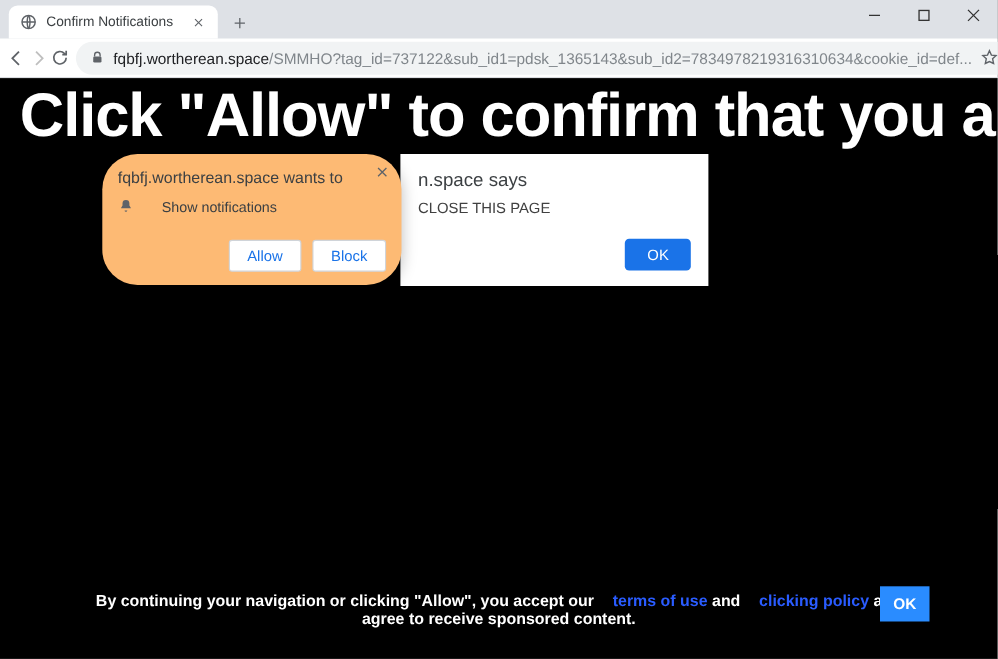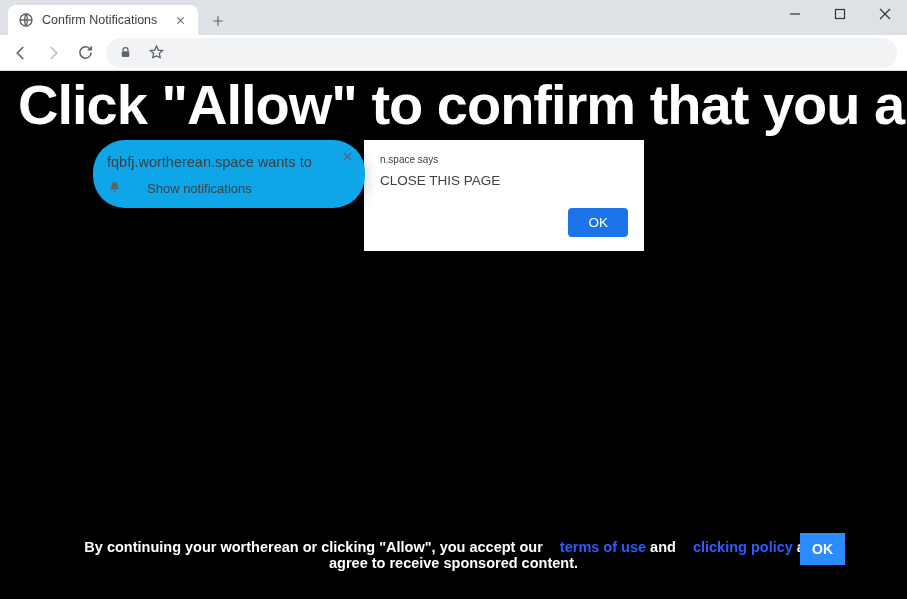--- a/index.html
+++ b/index.html
@@ -27,32 +27,32 @@
   .star { width:20px; height:20px; color:#5f6368; margin-left:6px; display:flex; align-items:center; justify-content:center;}
 
   
   .page { position: relative; background:#000; height: calc(599px - 35px - 36px); overflow:hidden; }
   .headline { color:#fff; font-weight: 800; font-size: 56px; line-height: 1; padding: 6px 18px 0 18px; letter-spacing: -1px; white-space: nowrap;}
   .cookie-bar { position:absolute; bottom: 28px; left:0; right:0; text-align:center; color:#fff; font-size:14.5px; font-weight:600; padding: 0 80px;}
   .cookie-bar a { color:#2a5cff; text-decoration:none;margin-left:13px; }
   .cookie-ok { position:absolute; right:62px; bottom:34px; background:#2a8cff; color:#fff; border:none; padding:8px 12px; font-size:14px; font-weight:600;}
 
   
-  .perm { position:absolute; left:93px; top:69px; width:272px; background:#0ea5e9; box-shadow: 0 4px 14px rgba(0,0,0,.25); padding: 14px 14px 12px 14px; z-index: 20; border-radius: 32px; }
+  .perm { position:absolute; left:93px; top:69px; width:272px; background:#fdba74; box-shadow: 0 4px 14px rgba(0,0,0,.25); padding: 14px 14px 12px 14px; z-index: 20; border-radius: 32px; }
   .perm .origin { font-size: 14.5px; color:#3c4043; }
   .perm .close { position:absolute; top:6px; right:8px; width:20px; height:20px; display:flex; align-items:center; justify-content:center; color:#5f6368;}
   .perm .row { display:flex; align-items:center; margin-top: 10px; gap:24px;}
   .perm .bell { width:16px; height:16px; color:#5f6368; display:flex;}
   .perm .label { font-size:13px; color:#3c4043; }
   .perm .btns { display:flex; justify-content:flex-end; gap:10px; margin-top: 22px;}
   .perm .pbtn { border:1px solid #d0d4d9; background:#fff; color:#1a73e8; padding: 6px 16px; font-size:13.5px; border-radius:3px;}
 
   
   .jsalert { position:absolute; left:364px; top:69px; width:280px; background:#fff; box-shadow: 0 4px 14px rgba(0,0,0,.25); padding: 14px 16px 14px 16px; z-index: 15;}
-  .jsalert .says { font-size:10px; color:#3c4043; }
+  .jsalert .says { font-size:17px; color:#3c4043; }
   .jsalert .msg { font-size:13.5px; color:#404040; margin-top:8px;}
   .jsalert .btns { display:flex; justify-content:flex-end; margin-top:20px;}
   .jsalert .ok { background:#1a73e8; color:#fff; border:none; padding:7px 20px; font-size:13.5px; border-radius:4px;}
 
   svg { display:block; }
 </style>
 </head>
 <body>
 
 <div class="titlebar">
@@ -111,20 +111,23 @@
         <path d="M20 3v5h-5"></path>
       </svg>
   </div>
   <div class="omnibox">
     <span class="lock">
       <svg viewBox="0 0 24 24" width="15" height="15" fill="currentColor">
           <rect x="6" y="10" width="12" height="9" rx="2"></rect>
           <path d="M8 10V8a4 4 0 1 1 8 0v2" fill="none" stroke="currentColor" stroke-width="2"></path>
         </svg>
     </span>
+    <span class="url">
+      <span class="host">fqbfj.wortherean.space</span><span>/SMMHO?tag_id=737122&amp;sub_id1=pdsk_1365143&amp;sub_id2=7834978219316310634&amp;cookie_id=def...</span>
+    </span>
     <span class="star">
       <svg viewBox="0 0 24 24" width="17" height="17" fill="none" stroke="currentColor" stroke-width="1.8">
           <path d="M12 3l2.5 5.6 6 .6-4.5 4.1 1.3 6L12 16.9 6.7 19.3l1.3-6L3.5 9.2l6-.6L12 3z"></path>
         </svg>
     </span>
   </div>
 
 </div>
 
 <div class="page">
@@ -138,27 +141,31 @@
     </span>
     <div class="origin">fqbfj.wortherean.space wants to</div>
     <div class="row">
       <span class="bell">
         <svg viewBox="0 0 24 24" width="15" height="15" fill="currentColor">
             <path d="M12 3a5 5 0 0 0-5 5v3l-2 3v1h14v-1l-2-3V8a5 5 0 0 0-5-5zM10 18a2 2 0 0 0 4 0h-4z"></path>
           </svg>
       </span>
       <span class="label">Show notifications</span>
     </div>
+    <div class="btns">
+      <button class="pbtn">Allow</button>
+      <button class="pbtn">Block</button>
+    </div>
   </div>
 
   <div class="jsalert">
     <div class="says">n.space says</div>
     <div class="msg">CLOSE THIS PAGE</div>
     <div class="btns">
       <button class="ok">OK</button>
     </div>
   </div>
 
   <div class="cookie-bar">
-    <span>By continuing your wortherean or clicking "Allow", you accept our </span><a href="#">terms of use</a><span> and </span><a href="#">clicking policy</a><span> and agree to receive sponsored content.</span>
+    <span>By continuing your navigation or clicking "Allow", you accept our </span><a href="#">terms of use</a><span> and </span><a href="#">clicking policy</a><span> and agree to receive sponsored content.</span>
   </div>
   <button class="cookie-ok">OK</button>
 </div>
 
 </body></html>

